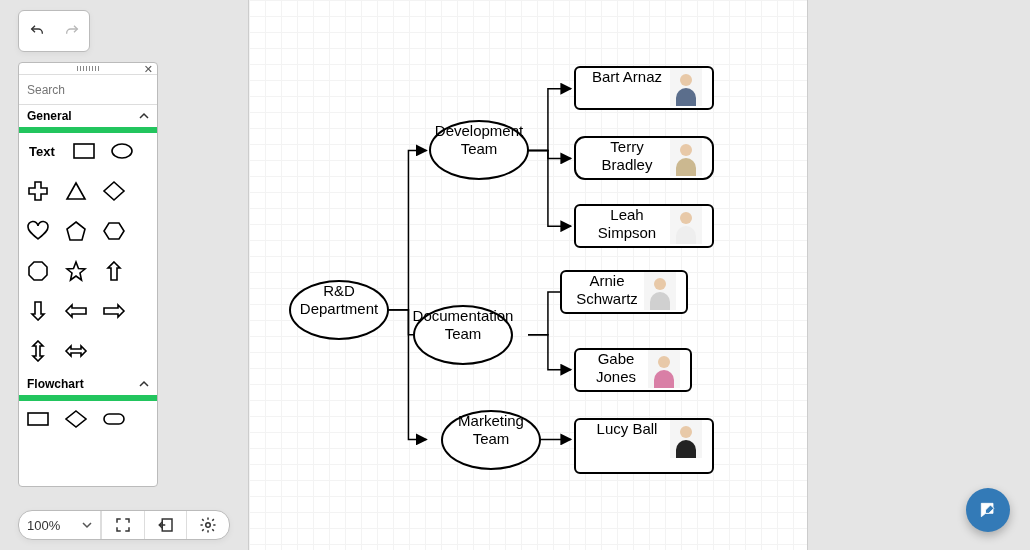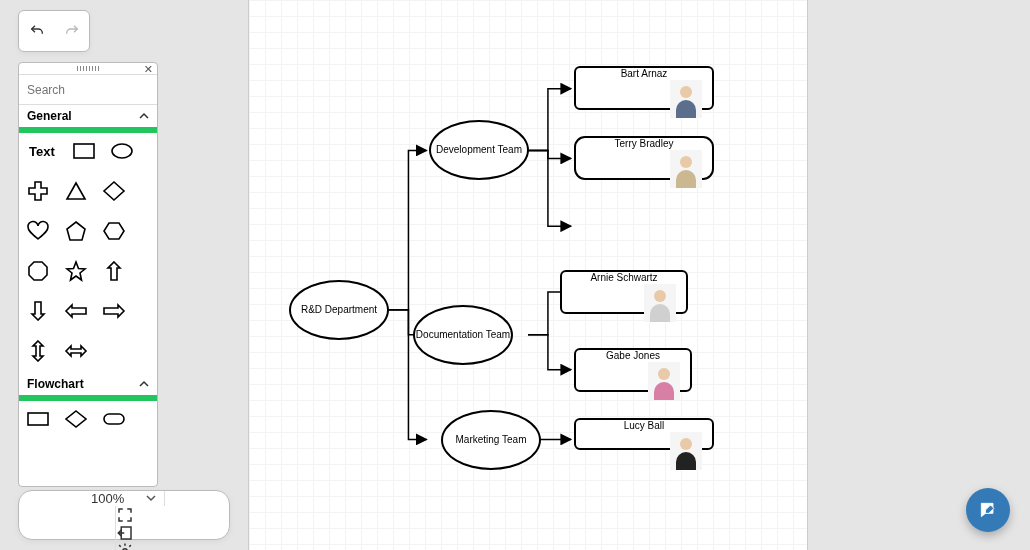--- a/index.html
+++ b/index.html
@@ -21,36 +21,36 @@
   .sb-search input { flex:1; border:none; outline:none; padding:0 8px; font-size:12px; color:#666; background:transparent; }
   .sb-section-hdr { height:28px; display:flex; align-items:center; justify-content:space-between; padding:0 8px; border-bottom:6px solid #22c55e; font-weight:bold; cursor:pointer; }
   .sb-section-hdr svg { width:10px; height:10px; }
   .sb-body { padding:6px 6px 10px 6px; }
   .shape-grid { display:flex; flex-wrap:wrap; gap:16px 12px; }
   .shape-cell { width:26px; height:24px; display:flex; align-items:center; justify-content:center; cursor:move; }
   .shape-cell svg { width:24px; height:22px; }
   .shape-text-label { font-size:13px; font-weight:bold; width:34px; height:24px; display:flex; align-items:center; justify-content:center; }
 
   
-  .bottombar { position:absolute; left:18px; bottom:10px; width:212px; height:50px; background:#fff; border:1px solid #bbb; border-radius:14px; display:flex; align-items:center; box-shadow:0 2px 6px rgba(0,0,0,.05);flex-direction:column; }
+  .bottombar { position:absolute; left:18px; bottom:10px; width:212px; height:30px; background:#fff; border:1px solid #bbb; border-radius:14px; display:flex; align-items:center; box-shadow:0 2px 6px rgba(0,0,0,.05); }
   .bb-zoom { width:82px; height:100%; display:flex; align-items:center; padding:0 8px; font-size:13px; color:#333; position:relative; border-right:1px solid #ddd; cursor:pointer; }
   .bb-zoom .caret { margin-left:auto; }
   .bb-btn { flex:1; height:100%; display:flex; align-items:center; justify-content:center; border-left:1px solid #ddd; cursor:pointer; }
   .bb-btn:first-of-type { border-left:none; }
   .bb-btn svg { width:18px; height:18px; }
 
   
   .canvas { position:absolute; left:248px; top:0; width:560px; height:550px; background:#fff; border-left:1px solid #ccc; border-right:1px solid #ccc; background-image:
      linear-gradient(#f3f3f3 1px, transparent 1px),
      linear-gradient(90deg,#f3f3f3 1px, transparent 1px);
      background-size:16px 16px;
   }
   .canvas svg.wires { position:absolute; left:0; top:0; width:100%; height:100%; pointer-events:none; }
 
-  .node { position:absolute; background:#fff; border:2px solid #000; display:flex; align-items:center; justify-content:center; font-size:10px; text-align:center; line-height:1.2;flex-direction:column; }
+  .node { position:absolute; background:#fff; border:2px solid #000; display:flex; align-items:flex-start; justify-content:center; font-size:15px; text-align:center; line-height:1.2; }
   .node.ellipse { border-radius:50%; }
   .node.card { border-radius:6px; justify-content:flex-start; padding:0 8px; }
   .node.card .name { flex:1; text-align:center; }
   .avatar { width:32px; height:38px; margin-left:auto; margin-right:2px; }
   .avatar svg { width:100%; height:100%; }
 
   
   .fab { position:absolute; right:20px; bottom:18px; width:44px; height:44px; border-radius:50%; background:#337ab7; display:flex; align-items:center; justify-content:center; box-shadow:0 4px 10px rgba(0,0,0,.25); cursor:pointer; }
   .fab svg { width:20px; height:20px; fill:#fff; stroke:#fff; }
 
@@ -282,39 +282,47 @@
           </svg></span>
     </div>
     <div class="node card" style="left:325px; top:136px; width:140px; height:44px;border-radius:11px;">
       <span class="name">Terry Bradley</span>
       <span class="avatar"><svg viewBox="0 0 32 38">
             <rect width="32" height="38" fill="#f5f5f5"></rect>
             <circle cx="16" cy="12" r="6" fill="#e8c9a8"></circle>
             <path d="M6 38 V30 a10 10 0 0 1 20 0 V38 Z" fill="#cbb890"></path>
           </svg></span>
     </div>
+    <div class="node card" style="left:325px; top:204px; width:140px; height:44px;">
+      <span class="name">Leah Simpson</span>
+      <span class="avatar"><svg viewBox="0 0 32 38">
+            <rect width="32" height="38" fill="#f5f5f5"></rect>
+            <circle cx="16" cy="12" r="6" fill="#e8c9a8"></circle>
+            <path d="M6 38 V30 a10 10 0 0 1 20 0 V38 Z" fill="#eee"></path>
+          </svg></span>
+    </div>
 
     <div class="node card" style="left:311px; top:270px; width:128px; height:44px;">
       <span class="name">Arnie Schwartz</span>
       <span class="avatar"><svg viewBox="0 0 32 38">
             <rect width="32" height="38" fill="#f5f5f5"></rect>
             <circle cx="16" cy="12" r="6" fill="#e8c9a8"></circle>
             <path d="M6 38 V30 a10 10 0 0 1 20 0 V38 Z" fill="#d0d0d0"></path>
           </svg></span>
     </div>
     <div class="node card" style="left:325px; top:348px; width:118px; height:44px;">
       <span class="name">Gabe Jones</span>
       <span class="avatar"><svg viewBox="0 0 32 38">
             <rect width="32" height="38" fill="#f5f5f5"></rect>
             <circle cx="16" cy="12" r="6" fill="#e8c9a8"></circle>
             <path d="M6 38 V30 a10 10 0 0 1 20 0 V38 Z" fill="#d97fa6"></path>
           </svg></span>
     </div>
 
-    <div class="node card" style="left:325px; top:418px; width:140px; height:32px;">
+    <div class="node card" style="left:325px; top:418px; width:140px; height:56px;">
       <span class="name">Lucy Ball</span>
       <span class="avatar"><svg viewBox="0 0 32 38">
             <rect width="32" height="38" fill="#f5f5f5"></rect>
             <circle cx="16" cy="12" r="6" fill="#e8c9a8"></circle>
             <path d="M6 38 V30 a10 10 0 0 1 20 0 V38 Z" fill="#222"></path>
           </svg></span>
     </div>
   </div>
 
   <div class="fab">

